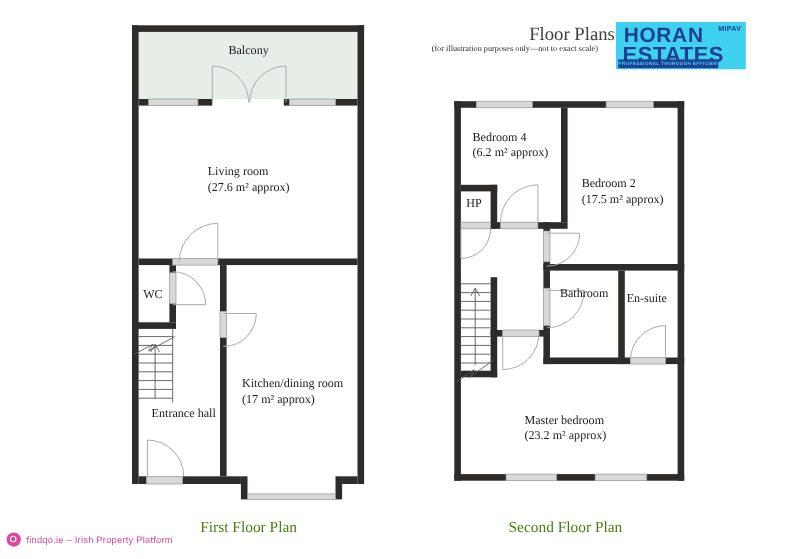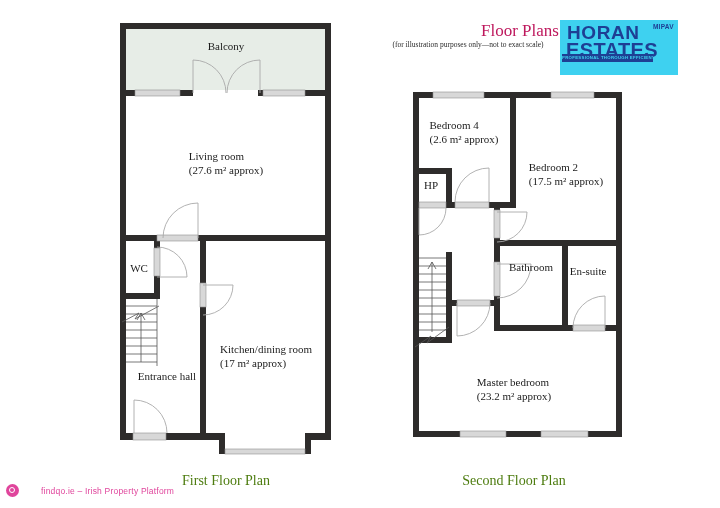--- a/index.html
+++ b/index.html
@@ -17,28 +17,28 @@
     position:absolute;transform:translate(-50%,-50%);text-align:left;
     color:#1c1c1c;font-size:11px;line-height:1.25;white-space:nowrap;
   }
   .room-label span{display:block;}
   .plan-caption{
     position:absolute;transform:translate(-50%,-50%);
     color:#4d7c0f;font-size:14px;white-space:nowrap;
   }
   .page-title{
     position:absolute;transform:translate(-50%,-50%);
-    color:#be185d;font-size:17px;white-space:nowrap;
+    color:#404040;font-size:17px;white-space:nowrap;
   }
   .page-subtitle{
     position:absolute;transform:translate(-50%,-50%);
     color:#2a2a2a;font-size:7.5px;white-space:nowrap;
   }
   .logo{
-    position:absolute;left:560px;top:20px;width:118px;height:55px;
+    position:absolute;left:560px;top:20px;width:118px;height:43px;
     background:var(--logo-bg);font-family:"Liberation Sans",sans-serif;
   }
   .logo-badge{
     position:absolute;right:4px;top:3px;font-size:6.5px;font-weight:bold;
     color:var(--logo-text);letter-spacing:0.3px;
   }
   .logo-line1{
     position:absolute;left:7px;top:2px;font-size:19px;font-weight:bold;
     color:var(--logo-text);letter-spacing:0.6px;
   }
@@ -46,21 +46,21 @@
     position:absolute;left:6px;top:19px;font-size:20px;font-weight:bold;
     color:var(--logo-text);letter-spacing:0.4px;
   }
   .logo-tagline{
     position:absolute;left:2px;top:34px;width:91px;height:8px;
     background:var(--logo-text);color:var(--logo-bg);
     font-size:4.3px;line-height:8px;text-align:center;letter-spacing:0.3px;
     font-weight:bold;white-space:nowrap;overflow:hidden;
   }
   .footer-brand{
-    position:absolute;left:6px;top:484px;display:flex;align-items:center;gap:22px;
+    position:absolute;left:6px;top:484px;display:flex;align-items:center;gap:5px;
     font-family:"Liberation Sans",sans-serif;
   }
   .brand-icon{
     width:13px;height:13px;border-radius:50%;background:var(--accent);
     position:relative;flex:0 0 auto;
   }
   .brand-icon::after{
     content:'';position:absolute;left:3px;top:3px;width:4px;height:4px;
     border:1.5px solid #fff;border-radius:50%;
   }
@@ -245,21 +245,21 @@
   <span>Entrance hall</span>
 </div>
 <div class="room-label" style="left:266px;top:357px">
   <span>Kitchen/dining room</span>
   <span>(17 m² approx)</span>
 </div>
 <div class="plan-caption" style="left:226px;top:481px">First Floor Plan</div>
 
 <div class="room-label" style="left:464px;top:133px">
   <span>Bedroom 4</span>
-  <span>(2.6 m² approx)</span>
+  <span>(6.2 m² approx)</span>
 </div>
 <div class="room-label" style="left:566px;top:175px">
   <span>Bedroom 2</span>
   <span>(17.5 m² approx)</span>
 </div>
 <div class="room-label" style="left:431px;top:186px">
   <span>HP</span>
 </div>
 <div class="room-label" style="left:531px;top:268px">
   <span>Bathroom</span>

